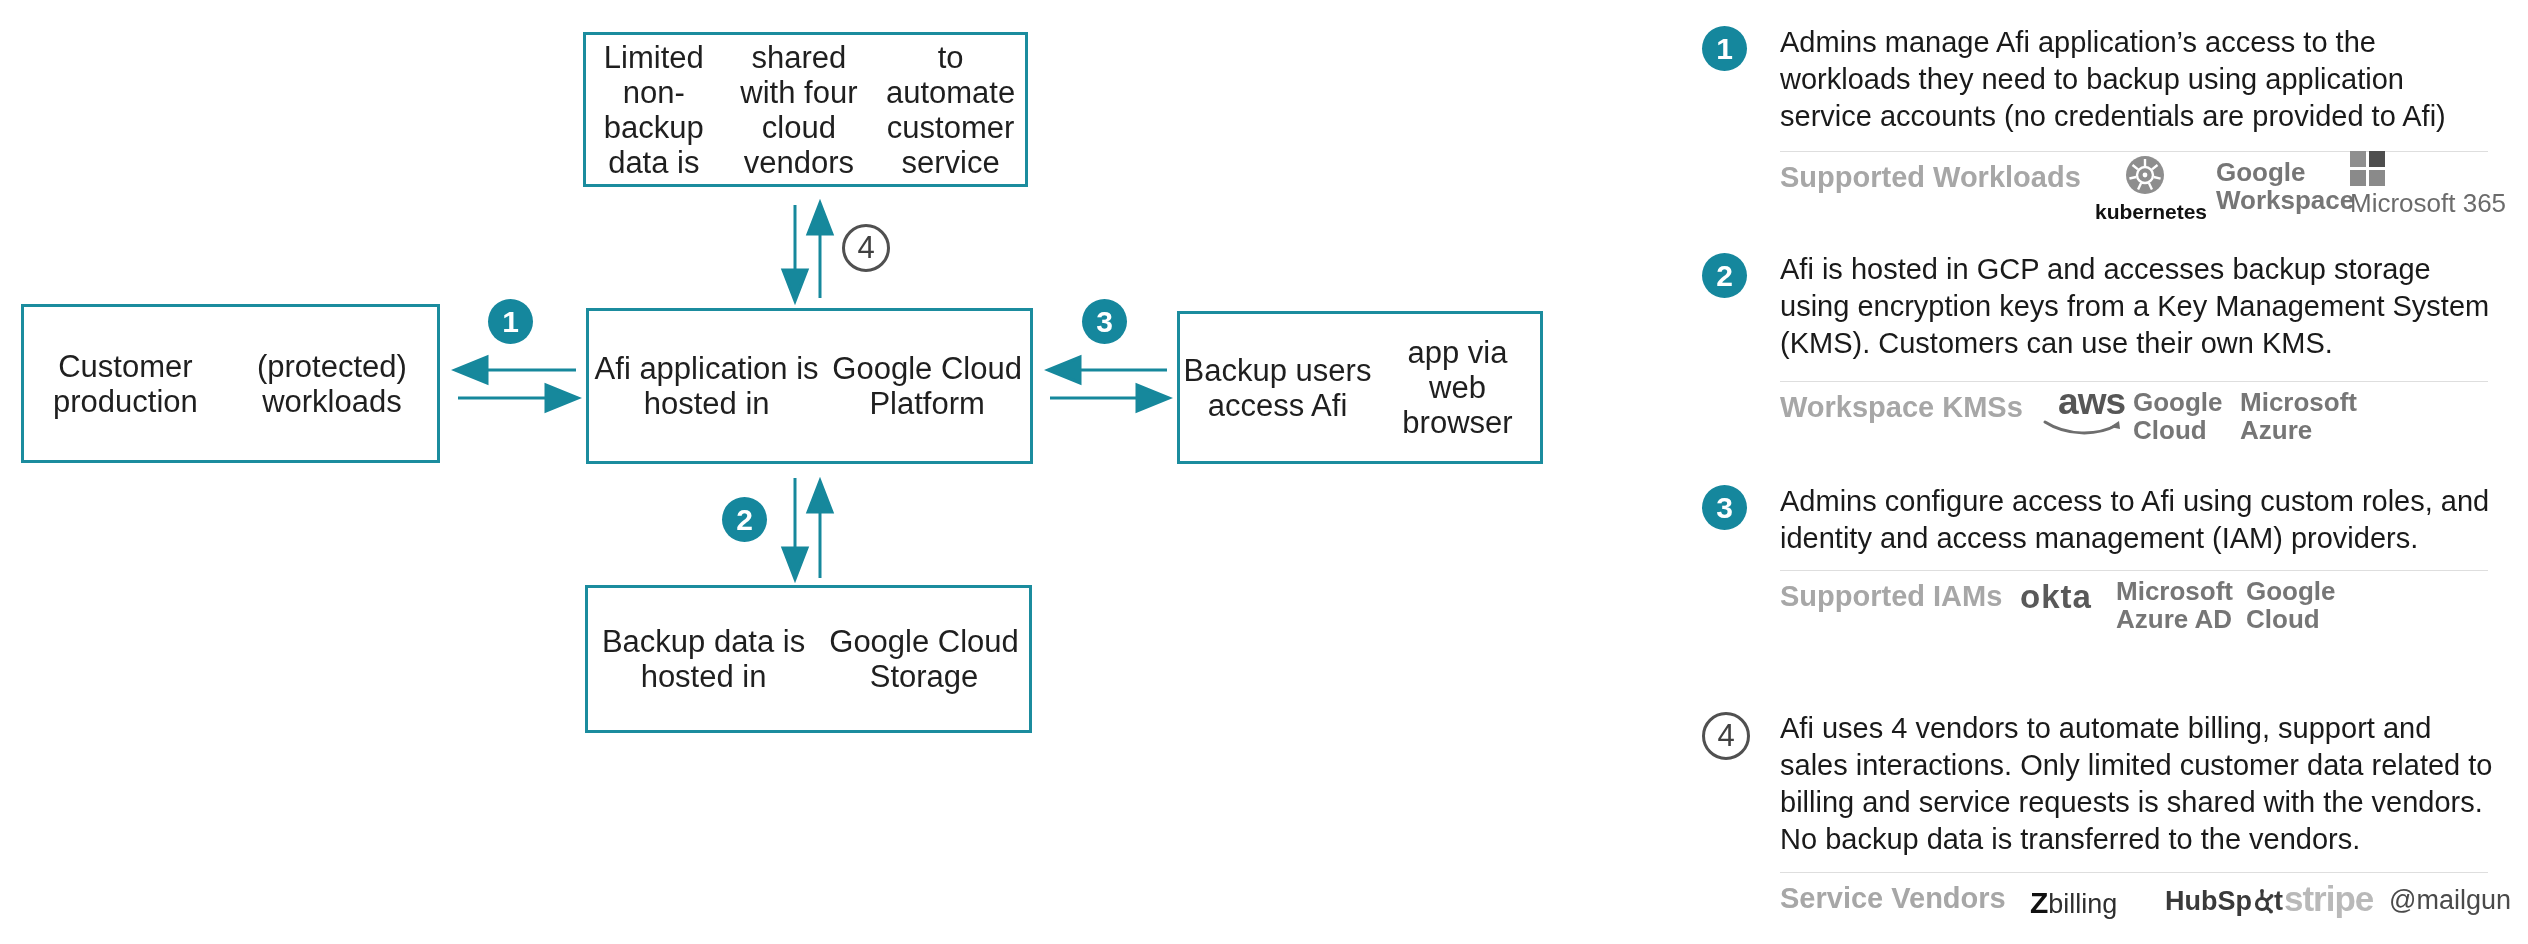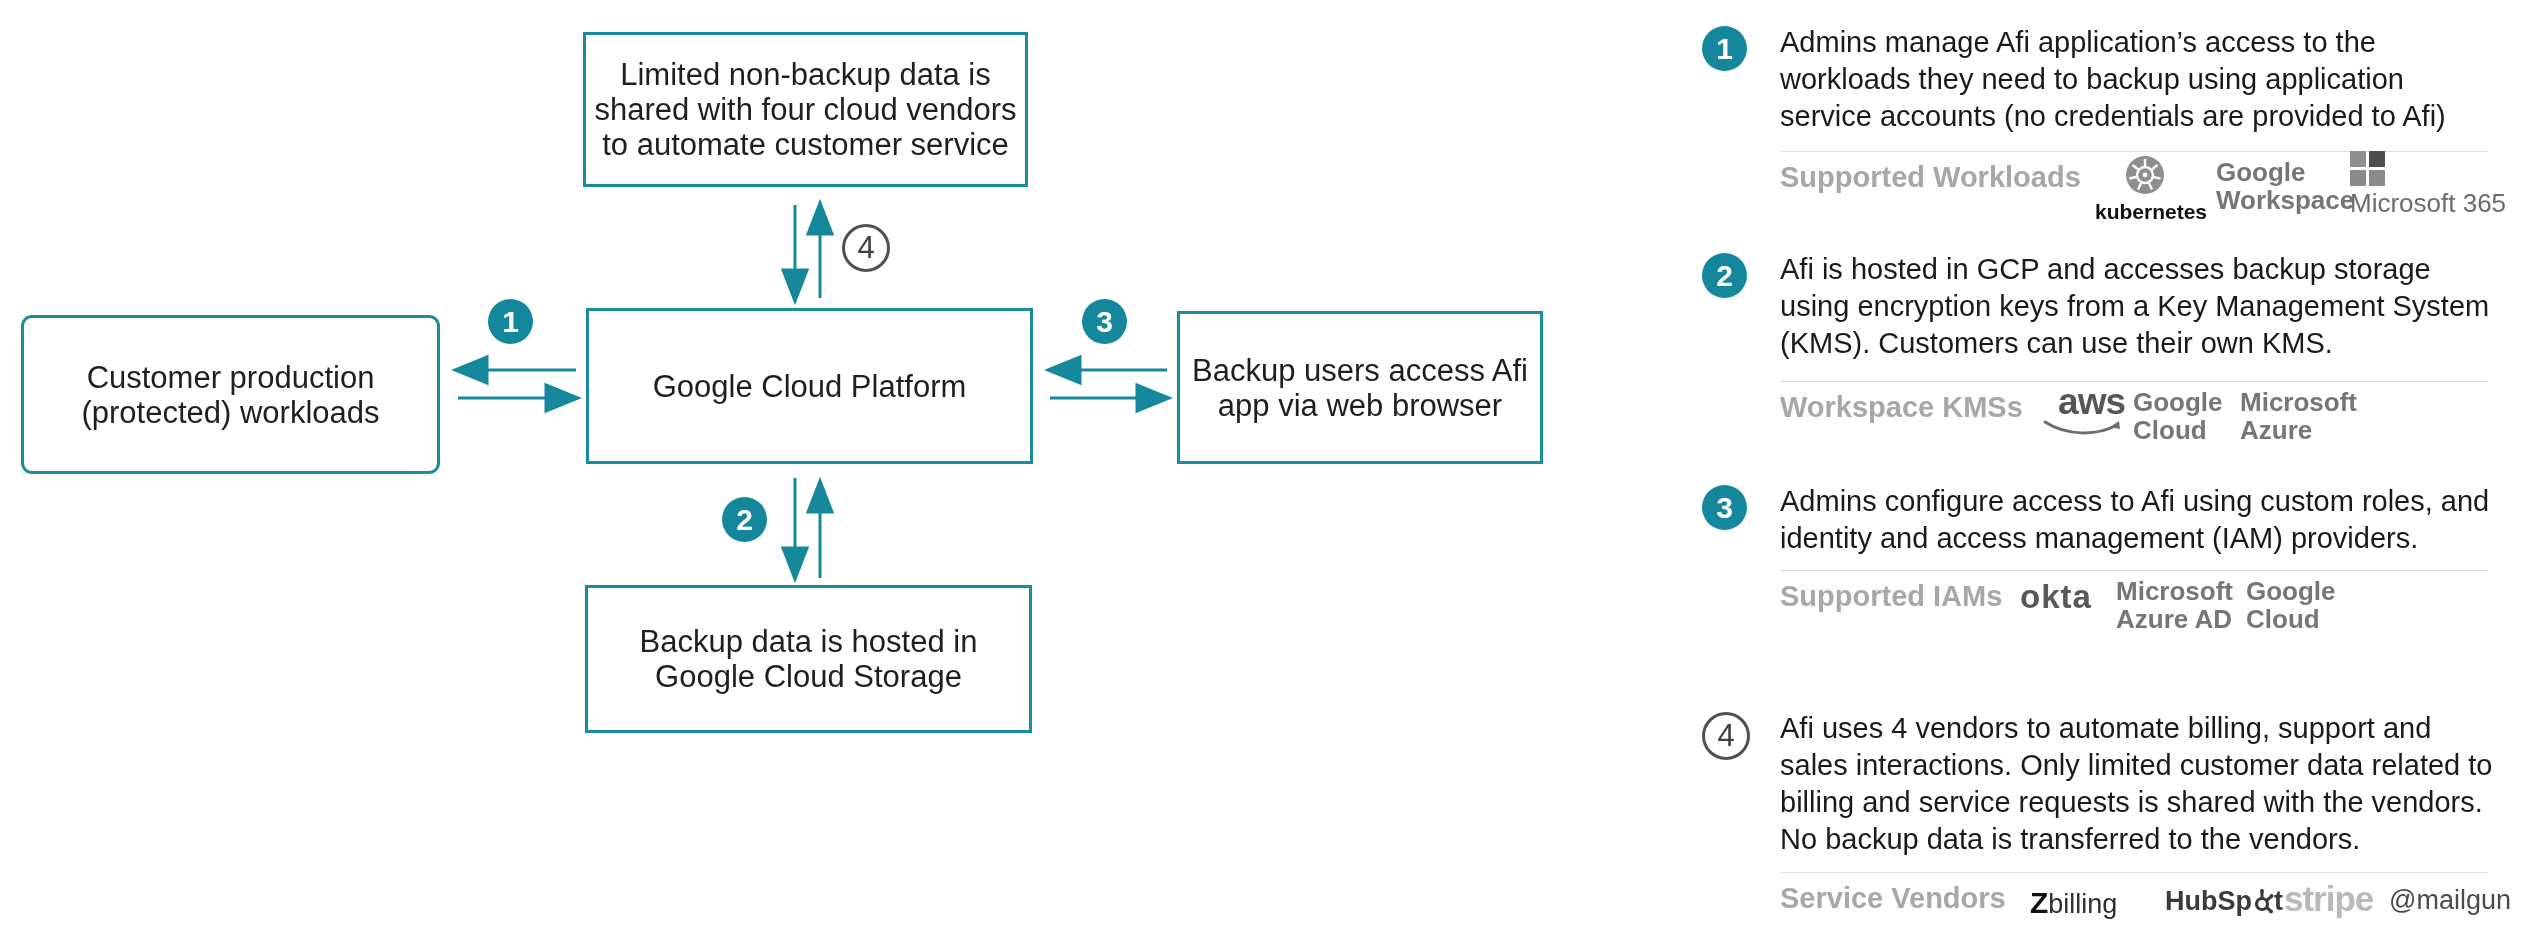--- a/index.html
+++ b/index.html
@@ -1,24 +1,24 @@
 <!DOCTYPE html>
 <html><head>
 <meta charset="utf-8">
 <style>
   html,body{margin:0;padding:0;background:#ffffff;}
   body{font-family:"Liberation Sans","DejaVu Sans",sans-serif;}
   #canvas{position:relative;width:2528px;height:944px;background:#ffffff;overflow:hidden;}
 
   
   .box{position:absolute;border:3px solid #1b8c9e;background:#fff;
-       display:flex;flex-direction:column;align-items:center;justify-content:center;
+       display:flex;flex-direction:row;align-items:center;justify-content:center;
        font-size:31px;line-height:35px;color:#1f1f1f;text-align:center;}
   .box-top{left:583px;top:32px;width:439px;height:149px;}
-  .box-left{left:21px;top:315px;width:413px;height:153px;border-radius:11px;}
+  .box-left{left:21px;top:304px;width:413px;height:153px;}
   .box-center{left:586px;top:308px;width:441px;height:150px;}
   .box-right{left:1177px;top:311px;width:360px;height:147px;}
   .box-bottom{left:585px;top:585px;width:441px;height:142px;}
 
   #connectors{position:absolute;left:0;top:0;}
 
   .badge{position:absolute;width:45px;height:45px;border-radius:50%;background:#15879d;
          color:#fff;font-size:30px;font-weight:bold;display:flex;align-items:center;justify-content:center;}
   .badge.outline{background:#fff;border:3px solid #505050;color:#404040;font-weight:400;box-sizing:border-box;width:48px;height:48px;font-size:31px;}
   .b1{left:488px;top:299px;}
@@ -95,20 +95,21 @@
   <div class="box box-top">
     <div>Limited non-backup data is</div>
     <div>shared with four cloud vendors</div>
     <div>to automate customer service</div>
   </div>
   <div class="box box-left">
     <div>Customer production</div>
     <div>(protected) workloads</div>
   </div>
   <div class="box box-center">
+    <div>Afi application is hosted in</div>
     <div>Google Cloud Platform</div>
   </div>
   <div class="box box-right">
     <div>Backup users access Afi</div>
     <div>app via web browser</div>
   </div>
   <div class="box box-bottom">
     <div>Backup data is hosted in</div>
     <div>Google Cloud Storage</div>
   </div>

